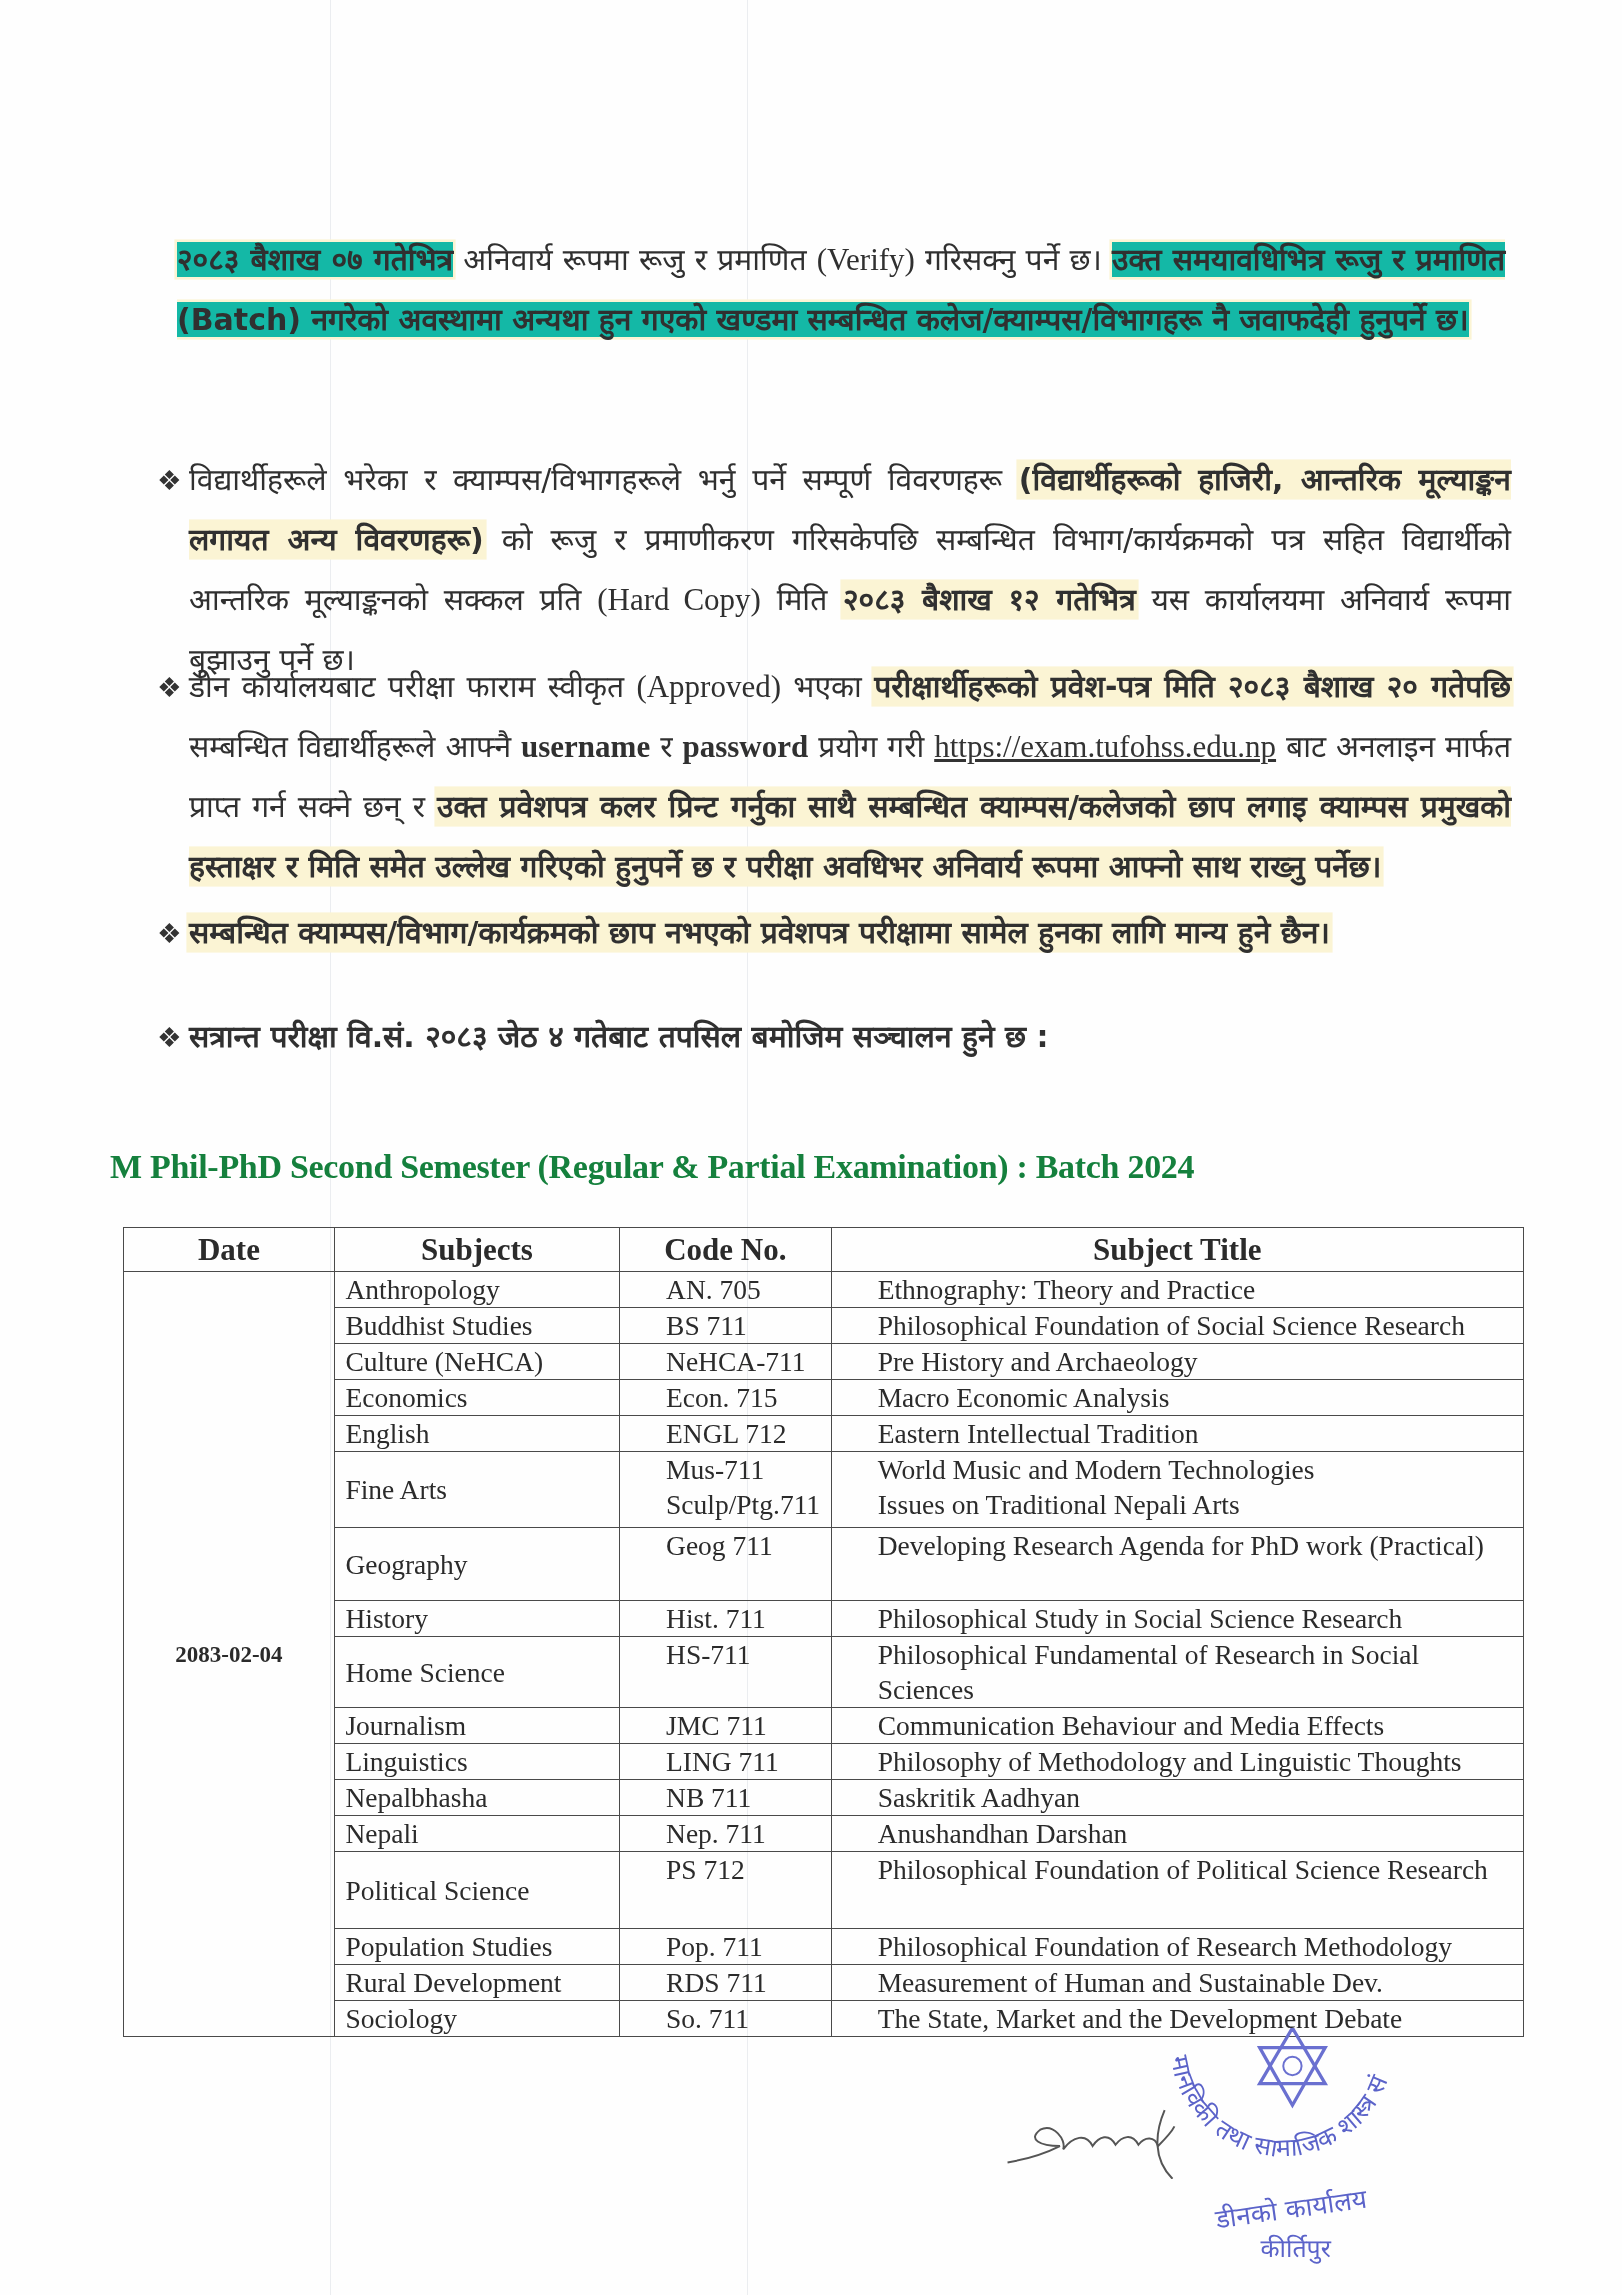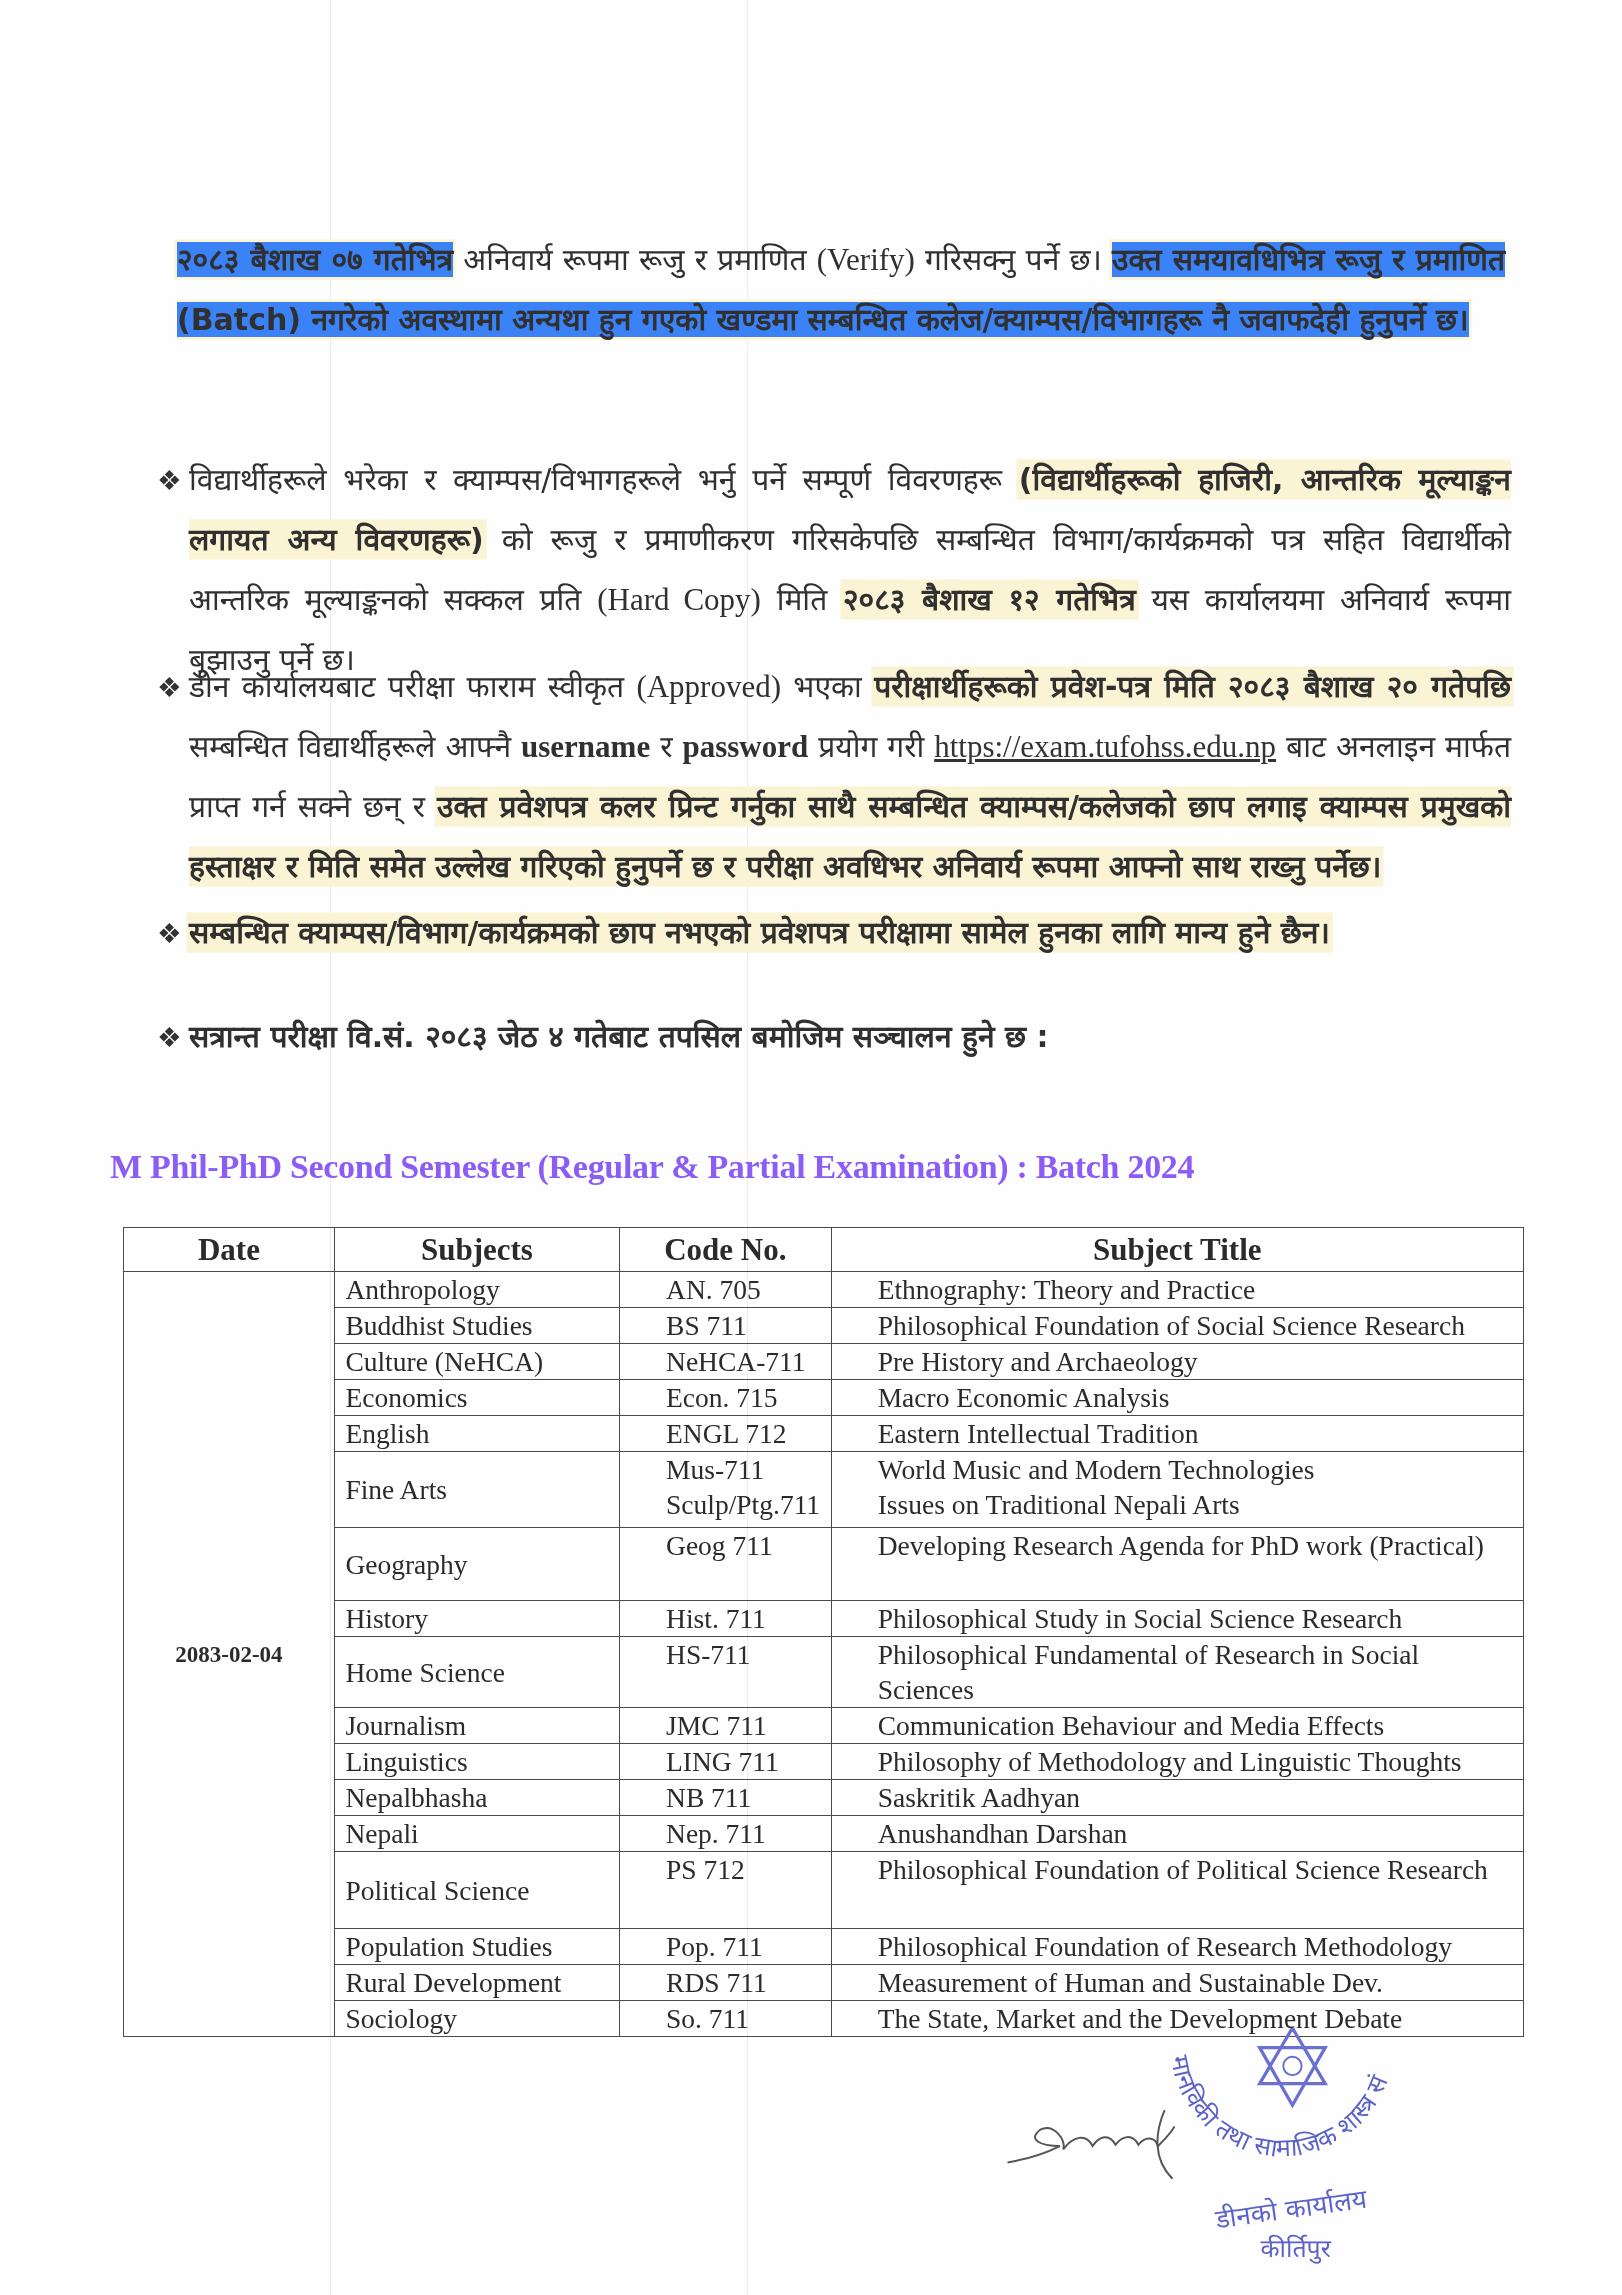--- a/index.html
+++ b/index.html
@@ -3,35 +3,35 @@
 <meta charset="utf-8">
 <style>
   html, body { margin: 0; padding: 0; background: #ffffff; }
   body { width: 1622px; height: 2295px; position: relative; overflow: hidden;
          font-family: "Liberation Serif", "DejaVu Serif", serif; color: #2b2b2b; }
   .page { position: absolute; inset: 0; background: #fefefe; }
   .scan-line { position: absolute; top: 0; bottom: 0; width: 0.7px; background: rgba(200,205,215,0.35); }
 
   .para { position: absolute; left: 177px; width: 1328px; font-size: 30px; line-height: 60px;
           font-family: "DejaVu Sans", sans-serif; text-align: justify; color: #303030; }
-  .para .hl { background: #3b82f6; box-shadow: 0 0 0 2.6px #fbf4d4; font-weight: bold; }
+  .para .hl { background: #14b8a6; box-shadow: 0 0 0 2.6px #fbf4d4; font-weight: bold; }
   .para .en { font-family: "Liberation Serif", serif; font-size: 31px; }
 
   .bullet-wrap { position: absolute; left: 157px; width: 1354px; }
   .bullet { position: absolute; left: 0; top: 0; font-size: 27.5px; line-height: 60px; color: #333;
             font-family: "DejaVu Sans", sans-serif; }
   .bullet-text { margin-left: 32px; font-size: 30px; line-height: 60px; text-align: justify;
                  font-family: "DejaVu Sans", sans-serif; color: #303030; }
   .bullet-text .hl { background: #fbf4d4; box-shadow: 0 0 0 2.6px #fbf4d4; font-weight: bold; }
   .bullet-text .en { font-family: "Liberation Serif", serif; font-size: 31px; }
   .bullet-text .en-b { font-family: "Liberation Serif", serif; font-size: 31px; font-weight: bold; }
   .bullet-text a { color: #333; text-decoration: underline; font-family: "Liberation Serif", serif; font-size: 31px; }
 
   .table-title { position: absolute; left: 110px; top: 1148px; font-size: 34px; font-weight: bold;
-                 font-family: "Liberation Serif", serif; color: #8b5cf6; letter-spacing: -0.3px; }
+                 font-family: "Liberation Serif", serif; color: #15803d; letter-spacing: -0.3px; }
 
   table.sched { position: absolute; left: 123px; top: 1227px; width: 1401px; border-collapse: collapse;
                 font-family: "Liberation Serif", serif; color: #2b2b2b; }
   table.sched th, table.sched td { border: 1.3px solid #4a4a4a; padding: 0 10.5px; vertical-align: middle; }
   table.sched th { font-size: 31px; font-weight: bold; height: 43px; text-align: center; }
   table.sched td { font-size: 27.5px; line-height: 35px; height: 35px; }
   table.sched td.date { text-align: center; font-weight: bold; font-size: 23px; }
   table.sched td.code, table.sched td.title { vertical-align: top; padding-left: 46px; }
   col.c-date { width: 213px; } col.c-subj { width: 287px; } col.c-code { width: 201px; } col.c-title { width: 700px; }
 

